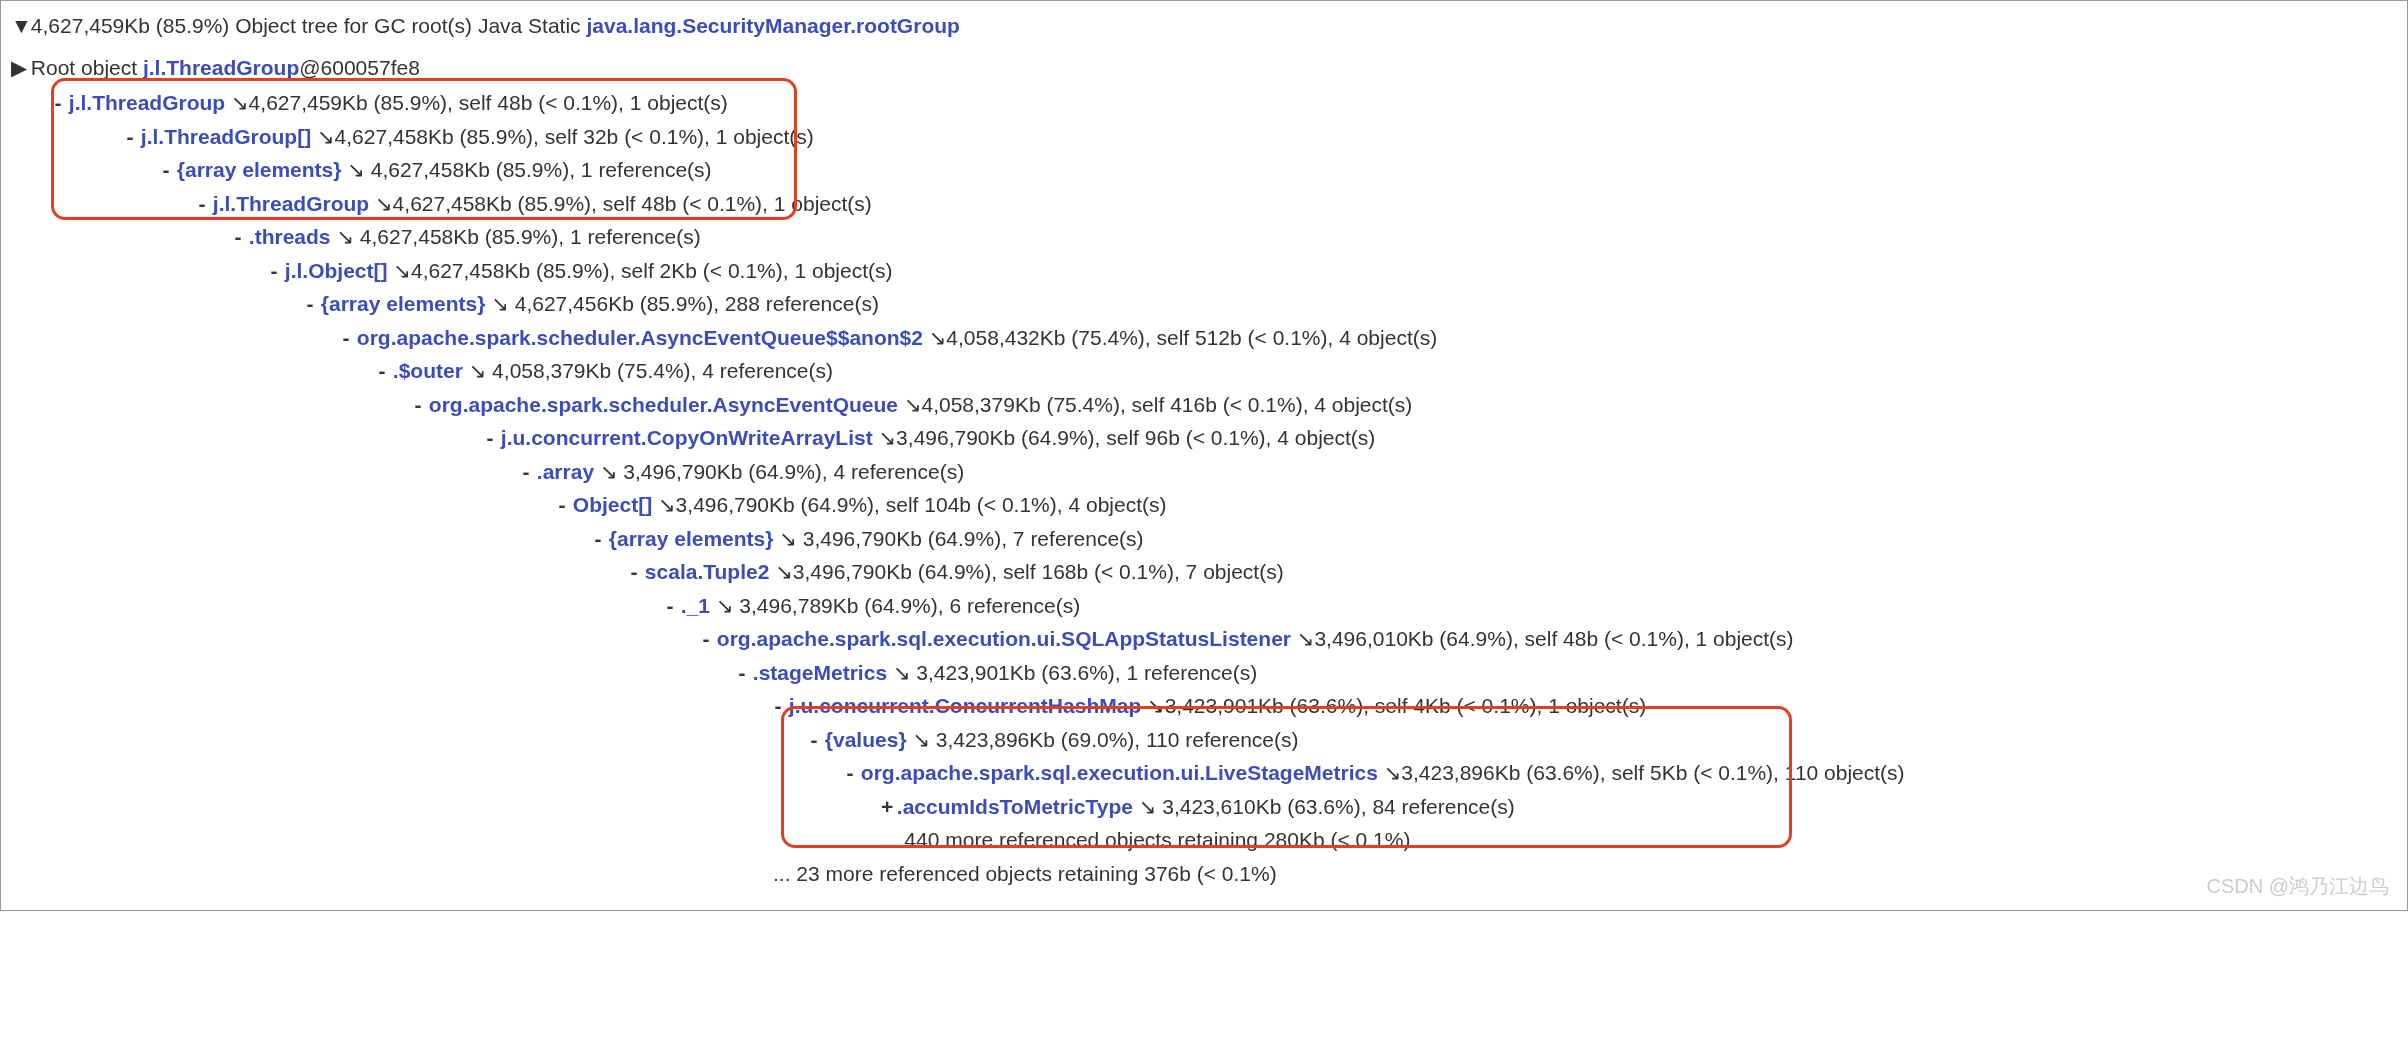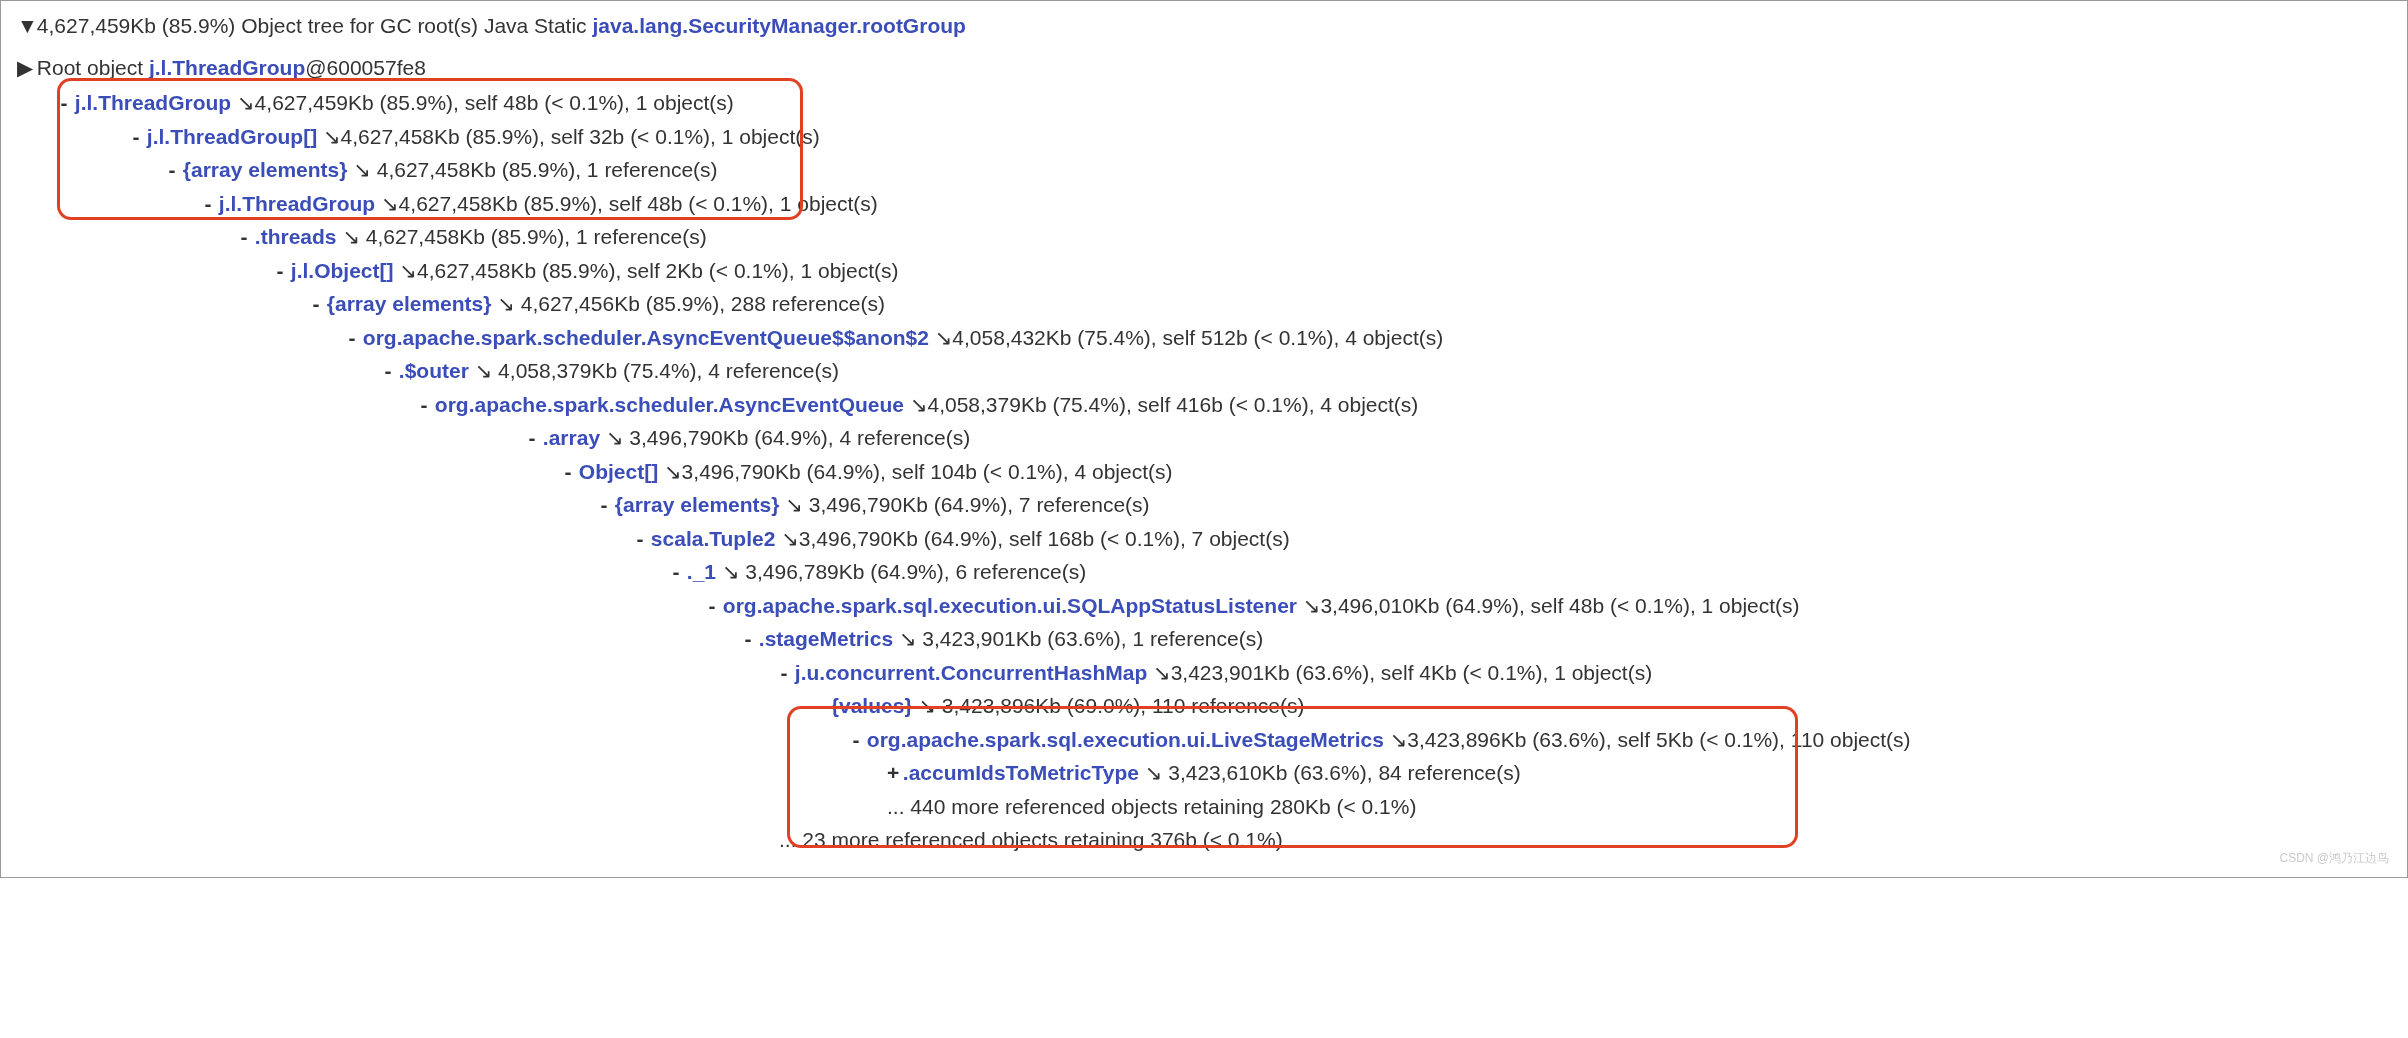--- a/index.html
+++ b/index.html
@@ -5,29 +5,29 @@
   body {
     margin: 0;
     padding: 0;
     font-family: Arial, Helvetica, sans-serif;
     font-size: 21px;
     color: #333;
     background: #fff;
   }
   .panel {
     border: 1px solid #999;
-    padding: 8px 10px 20px 16px;
+    padding: 8px 10px 20px 10px;
     margin: 0;
     position: relative;
   }
   .watermark {
     position: absolute;
     right: 18px;
     bottom: 10px;
-    font-size: 12px;
+    font-size: 20px;
     color: rgba(150,150,150,0.5);
   }
   .row {
     white-space: nowrap;
     line-height: 1.5;
     padding: 1px 0;
   }
   .toggle {
     display: inline-block;
     width: 14px;
@@ -91,20 +91,21 @@
 
     <div class="row"><span class="indent" style="width:294px;"></span><span class="bullet">-</span> <span class="link">{array elements}</span><span class="plain"> ↘ 4,627,456Kb (85.9%), 288 reference(s)</span></div>
 
     <div class="row"><span class="indent" style="width:330px;"></span><span class="bullet">-</span> <span class="link">org.apache.spark.scheduler.AsyncEventQueue$$anon$2</span><span class="plain"> ↘4,058,432Kb (75.4%), self 512b (&lt; 0.1%), 4 object(s)</span></div>
 
     <div class="row"><span class="indent" style="width:366px;"></span><span class="bullet">-</span> <span class="link">.$outer</span><span class="plain"> ↘ 4,058,379Kb (75.4%), 4 reference(s)</span></div>
 
     <div class="row"><span class="indent" style="width:402px;"></span><span class="bullet">-</span> <span class="link">org.apache.spark.scheduler.AsyncEventQueue</span><span class="plain"> ↘4,058,379Kb (75.4%), self 416b (&lt; 0.1%), 4 object(s)</span></div>
 
 
+    <div class="row"><span class="indent" style="width:474px;"></span><span class="bullet">-</span> <span class="link">j.u.concurrent.CopyOnWriteArrayList</span><span class="plain"> ↘3,496,790Kb (64.9%), self 96b (&lt; 0.1%), 4 object(s)</span></div>
 
     <div class="row"><span class="indent" style="width:510px;"></span><span class="bullet">-</span> <span class="link">.array</span><span class="plain"> ↘ 3,496,790Kb (64.9%), 4 reference(s)</span></div>
 
     <div class="row"><span class="indent" style="width:546px;"></span><span class="bullet">-</span> <span class="link">Object[]</span><span class="plain"> ↘3,496,790Kb (64.9%), self 104b (&lt; 0.1%), 4 object(s)</span></div>
 
     <div class="row"><span class="indent" style="width:582px;"></span><span class="bullet">-</span> <span class="link">{array elements}</span><span class="plain"> ↘ 3,496,790Kb (64.9%), 7 reference(s)</span></div>
 
     <div class="row"><span class="indent" style="width:618px;"></span><span class="bullet">-</span> <span class="link">scala.Tuple2</span><span class="plain"> ↘3,496,790Kb (64.9%), self 168b (&lt; 0.1%), 7 object(s)</span></div>
 
     <div class="row"><span class="indent" style="width:654px;"></span><span class="bullet">-</span> <span class="link">._1</span><span class="plain"> ↘ 3,496,789Kb (64.9%), 6 reference(s)</span></div>

